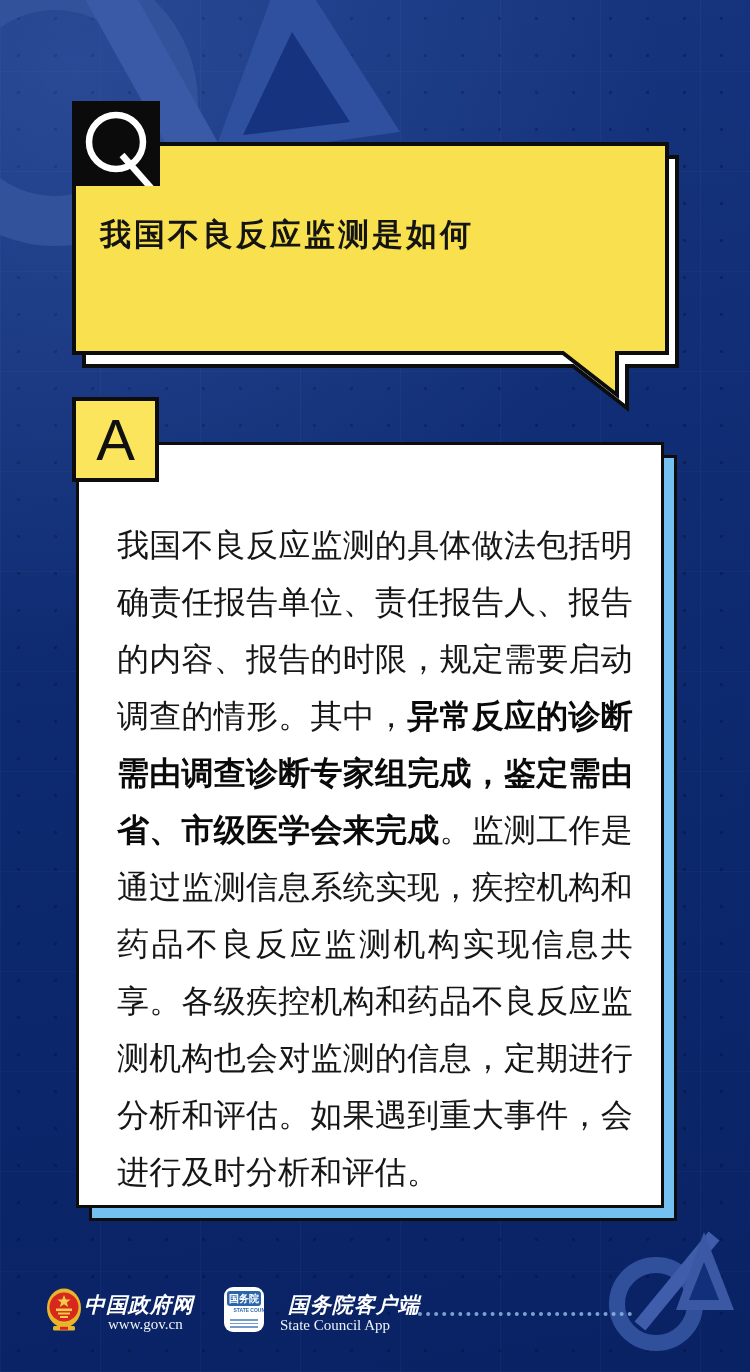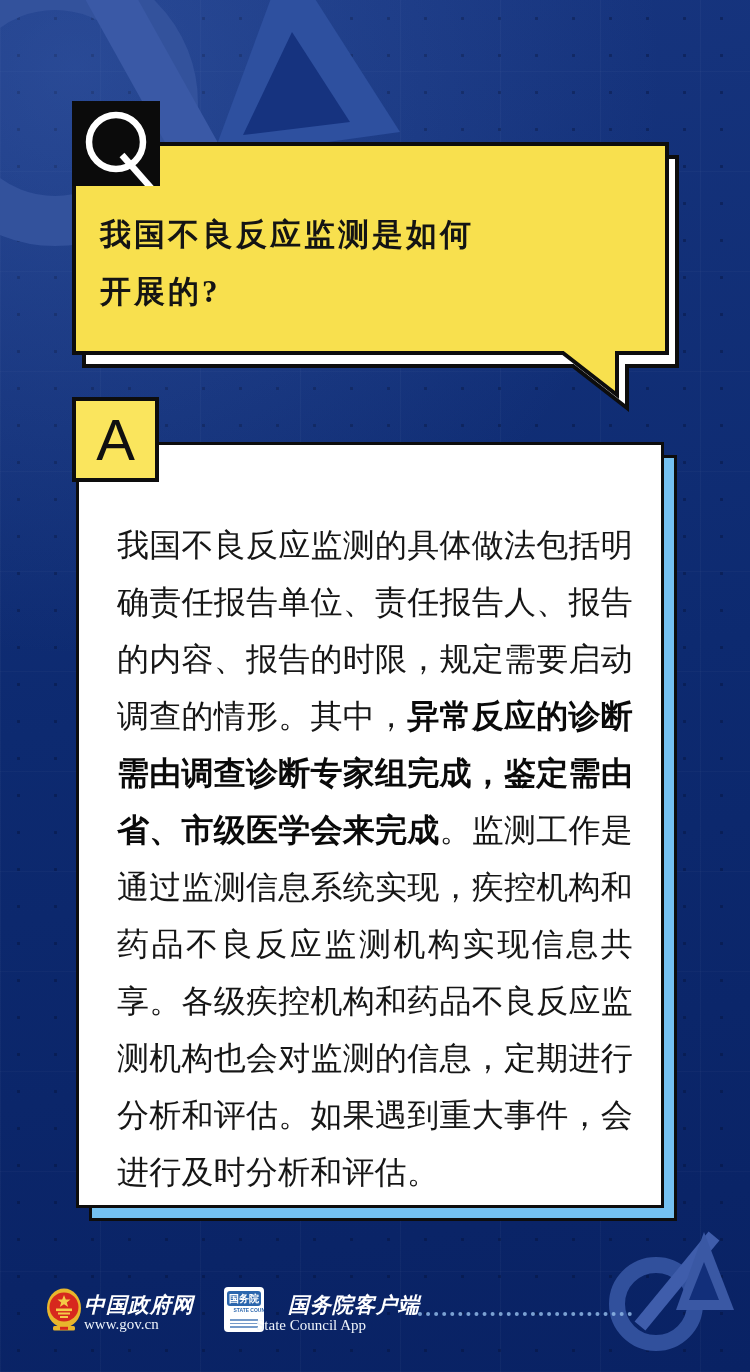--- a/index.html
+++ b/index.html
@@ -64,28 +64,29 @@
     font-size:58px;color:#101010;font-family:"Liberation Sans","DejaVu Sans",sans-serif;
   }
 
   
   .gov-name,.app-name{
     color:#ffffff;font-weight:bold;font-size:21px;letter-spacing:1px;white-space:nowrap;font-style:italic;
   }
   .gov-url,.app-sub{
     color:#eef4fb;font-size:15px;white-space:nowrap;
     font-family:"Liberation Serif","DejaVu Serif",serif;
+    margin-left:24px;
   }
   .gov-name{left:84px;top:1291px;}
   .gov-url{left:84px;top:1316px;}
   .app-name{left:288px;top:1291px;}
   .app-sub{left:256px;top:1317px;}
   .emblem{left:45px;top:1287px;}
   .app-icon{
-    left:224px;top:1287px;width:40px;height:45px;background:#ffffff;border-radius:4px;
+    left:224px;top:1287px;width:40px;height:45px;background:#ffffff;border-radius:9px;
     box-sizing:border-box;padding:4px 3px 0 3px;text-align:center;overflow:hidden;
   }
   .app-icon .badge{
     display:block;background:#2b66ad;color:#fff;border-radius:3px;
     font-size:10px;font-weight:bold;line-height:15px;letter-spacing:0;
   }
   .app-icon .caption{
     display:block;color:#2b66ad;font-size:8px;transform:scale(.62);transform-origin:center top;
     white-space:nowrap;line-height:9px;margin-top:2px;font-weight:bold;
   }
@@ -123,21 +124,20 @@
   <div class="abs q-block">
     <span class="sr-only">Q</span>
     <svg width="88" height="85" viewBox="0 0 88 85">
       <circle cx="44" cy="41" r="27" fill="none" stroke="#ffffff" stroke-width="6.5"></circle>
       <line x1="50" y1="54" x2="80" y2="88" stroke="#ffffff" stroke-width="6.5"></line>
     </svg>
   </div>
 
   <div class="abs q-title">
     <div>我国不良反应监测是如何</div>
-    <div>开展的?</div>
   </div>
 
   <div class="abs a-card-shadow"></div>
   <div class="abs a-card">
     <p class="a-text"><span>我国不良反应监测的具体做法包括明确责任报告单位、责任报告人、报告的内容、报告的时限，规定需要启动调查的情形。其中，</span><span class="bold">异常反应的诊断需由调查诊断专家组完成，鉴定需由省、市级医学会来完成</span><span>。监测工作是通过监测信息系统实现，疾控机构和药品不良反应监测机构实现信息共享。各级疾控机构和药品不良反应监测机构也会对监测的信息，定期进行分析和评估。如果遇到重大事件，会进行及时分析和评估。</span></p>
   </div>
 
   <div class="abs a-block">
     <span>A</span>
   </div>

